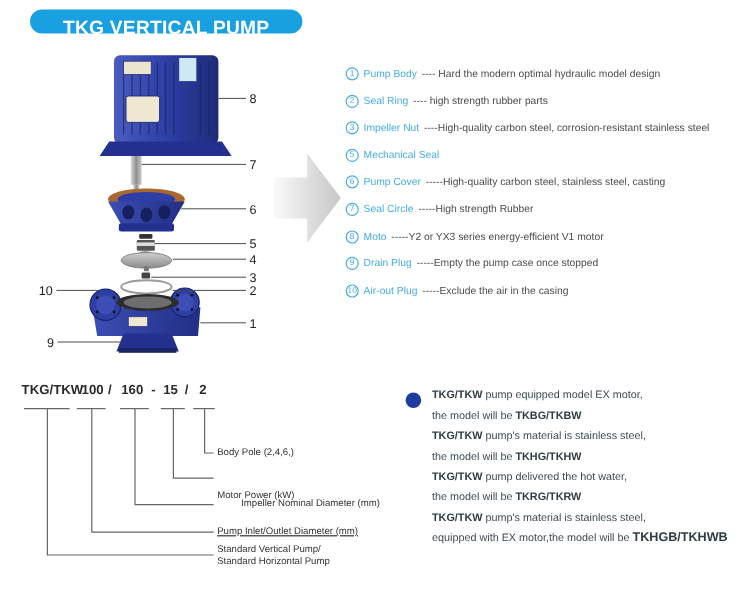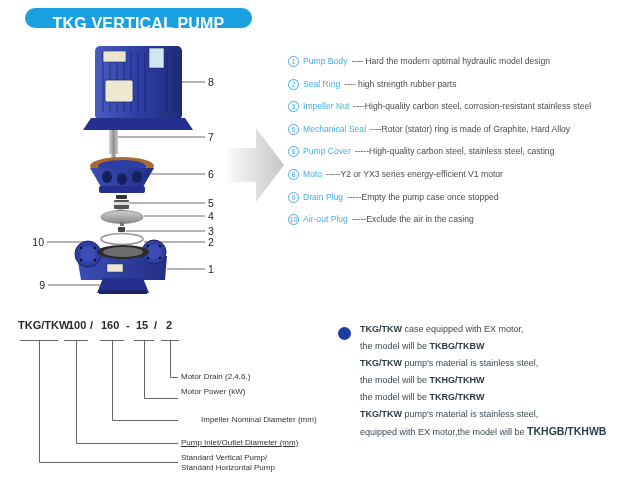--- a/index.html
+++ b/index.html
@@ -34,21 +34,21 @@
   .model-part:nth-of-type(2){ left:68px; }
   .model-part:nth-of-type(3){ left:90px; }
   .model-part:nth-of-type(4){ left:101px;text-align:right; }
   .model-part:nth-of-type(5){ left:126px; }
   .model-part:nth-of-type(6){ left:136px; }
   .model-part:nth-of-type(7){ left:154px; }
   .model-part:nth-of-type(8){ left:166px; }
   .model-tree-svg { position:absolute; left:0; top:310px; }
   .model-label { position:absolute; left:181px; font-size:8px; color:#333; white-space:pre-line; line-height:10px; }
   .model-label:nth-of-type(1){ top:372px; }
-  .model-label:nth-of-type(2){ top:387px; }
+  .model-label:nth-of-type(2){ top:408px; }
   .model-label:nth-of-type(3){ top:415px;margin-left:20px; }
   .model-label:nth-of-type(4){ top:438px;text-decoration:underline; }
   .model-label:nth-of-type(5){ top:453px; }
   
   .note-bullet { position:absolute; left:338px; top:327px; width:13px; height:13px; border-radius:50%; background:#1d3da0; }
   .notes { position:absolute; left:360px; top:323px; width:255px; }
   .note-line { font-size:9px; color:#3d4a52; height:17px; line-height:12px; white-space:nowrap; }
   .note-line b { font-weight:bold; color:#2f3c44; }
   .note-line:last-child b.tail { font-size:10.5px; }
 </style>
@@ -205,29 +205,33 @@
       <div class="part-row">
         <span class="pnum">3</span>
         <span class="pname">Impeller Nut</span>
         <span class="pdesc">----High-quality carbon steel, corrosion-resistant stainless steel</span>
       </div>
 
 
       <div class="part-row">
         <span class="pnum">5</span>
         <span class="pname">Mechanical Seal</span>
-        <span class="pdesc">----Rotor (stator) ring is made of Graphite, Hard Alloy</span>
       </div>
 
       <div class="part-row">
         <span class="pnum">6</span>
         <span class="pname">Pump Cover</span>
         <span class="pdesc">-----High-quality carbon steel, stainless steel, casting</span>
       </div>
 
+      <div class="part-row">
+        <span class="pnum">7</span>
+        <span class="pname">Seal Circle</span>
+        <span class="pdesc">-----High strength Rubber</span>
+      </div>
 
       <div class="part-row">
         <span class="pnum">8</span>
         <span class="pname">Moto</span>
         <span class="pdesc">-----Y2 or YX3 series energy-efficient V1 motor</span>
       </div>
 
       <div class="part-row">
         <span class="pnum">9</span>
         <span class="pname">Drain Plug</span>
@@ -270,51 +274,54 @@
       <polyline points="170.5,30.5 170.5,67.5 178,67.5"></polyline>
       <polyline points="144.5,30.5 144.5,88.5 178,88.5"></polyline>
       <polyline points="112.5,30.5 112.5,110.5 178,110.5"></polyline>
       <polyline points="76.5,30.5 76.5,133.5 178,133.5"></polyline>
       <polyline points="39.5,30.5 39.5,152.5 178,152.5"></polyline>
     </g>
   </svg>
 
   <div>
 
-      <div class="model-label">Motor Drain (2,4,6,)</div>
+      <div class="model-label">Body Pole (2,4,6,)</div>
 
       <div class="model-label">Motor Power  (kW)</div>
 
       <div class="model-label">Impeller Nominal Diameter (mm)</div>
 
       <div class="model-label">Pump Inlet/Outlet Diameter (mm)</div>
 
       <div class="model-label">Standard Vertical  Pump/
 Standard  Horizontal Pump</div>
     </div>
 
   <div class="note-bullet"></div>
   <div class="notes">
 
       <div class="note-line">
-        <b class="lead">TKG/TKW</b><span> case equipped with EX motor,</span><b class="tail"></b>
+        <b class="lead">TKG/TKW</b><span> pump equipped model EX motor,</span><b class="tail"></b>
       </div>
 
       <div class="note-line">
         <b class="lead"></b><span>the model will be </span><b class="tail">TKBG/TKBW</b>
       </div>
 
       <div class="note-line">
         <b class="lead">TKG/TKW</b><span> pump's material is stainless steel,</span><b class="tail"></b>
       </div>
 
       <div class="note-line">
         <b class="lead"></b><span>the model will be </span><b class="tail">TKHG/TKHW</b>
       </div>
 
+      <div class="note-line">
+        <b class="lead">TKG/TKW</b><span> pump delivered the hot water,</span><b class="tail"></b>
+      </div>
 
       <div class="note-line">
         <b class="lead"></b><span>the model will be </span><b class="tail">TKRG/TKRW</b>
       </div>
 
       <div class="note-line">
         <b class="lead">TKG/TKW</b><span> pump's material is stainless steel,</span><b class="tail"></b>
       </div>
 
       <div class="note-line">

